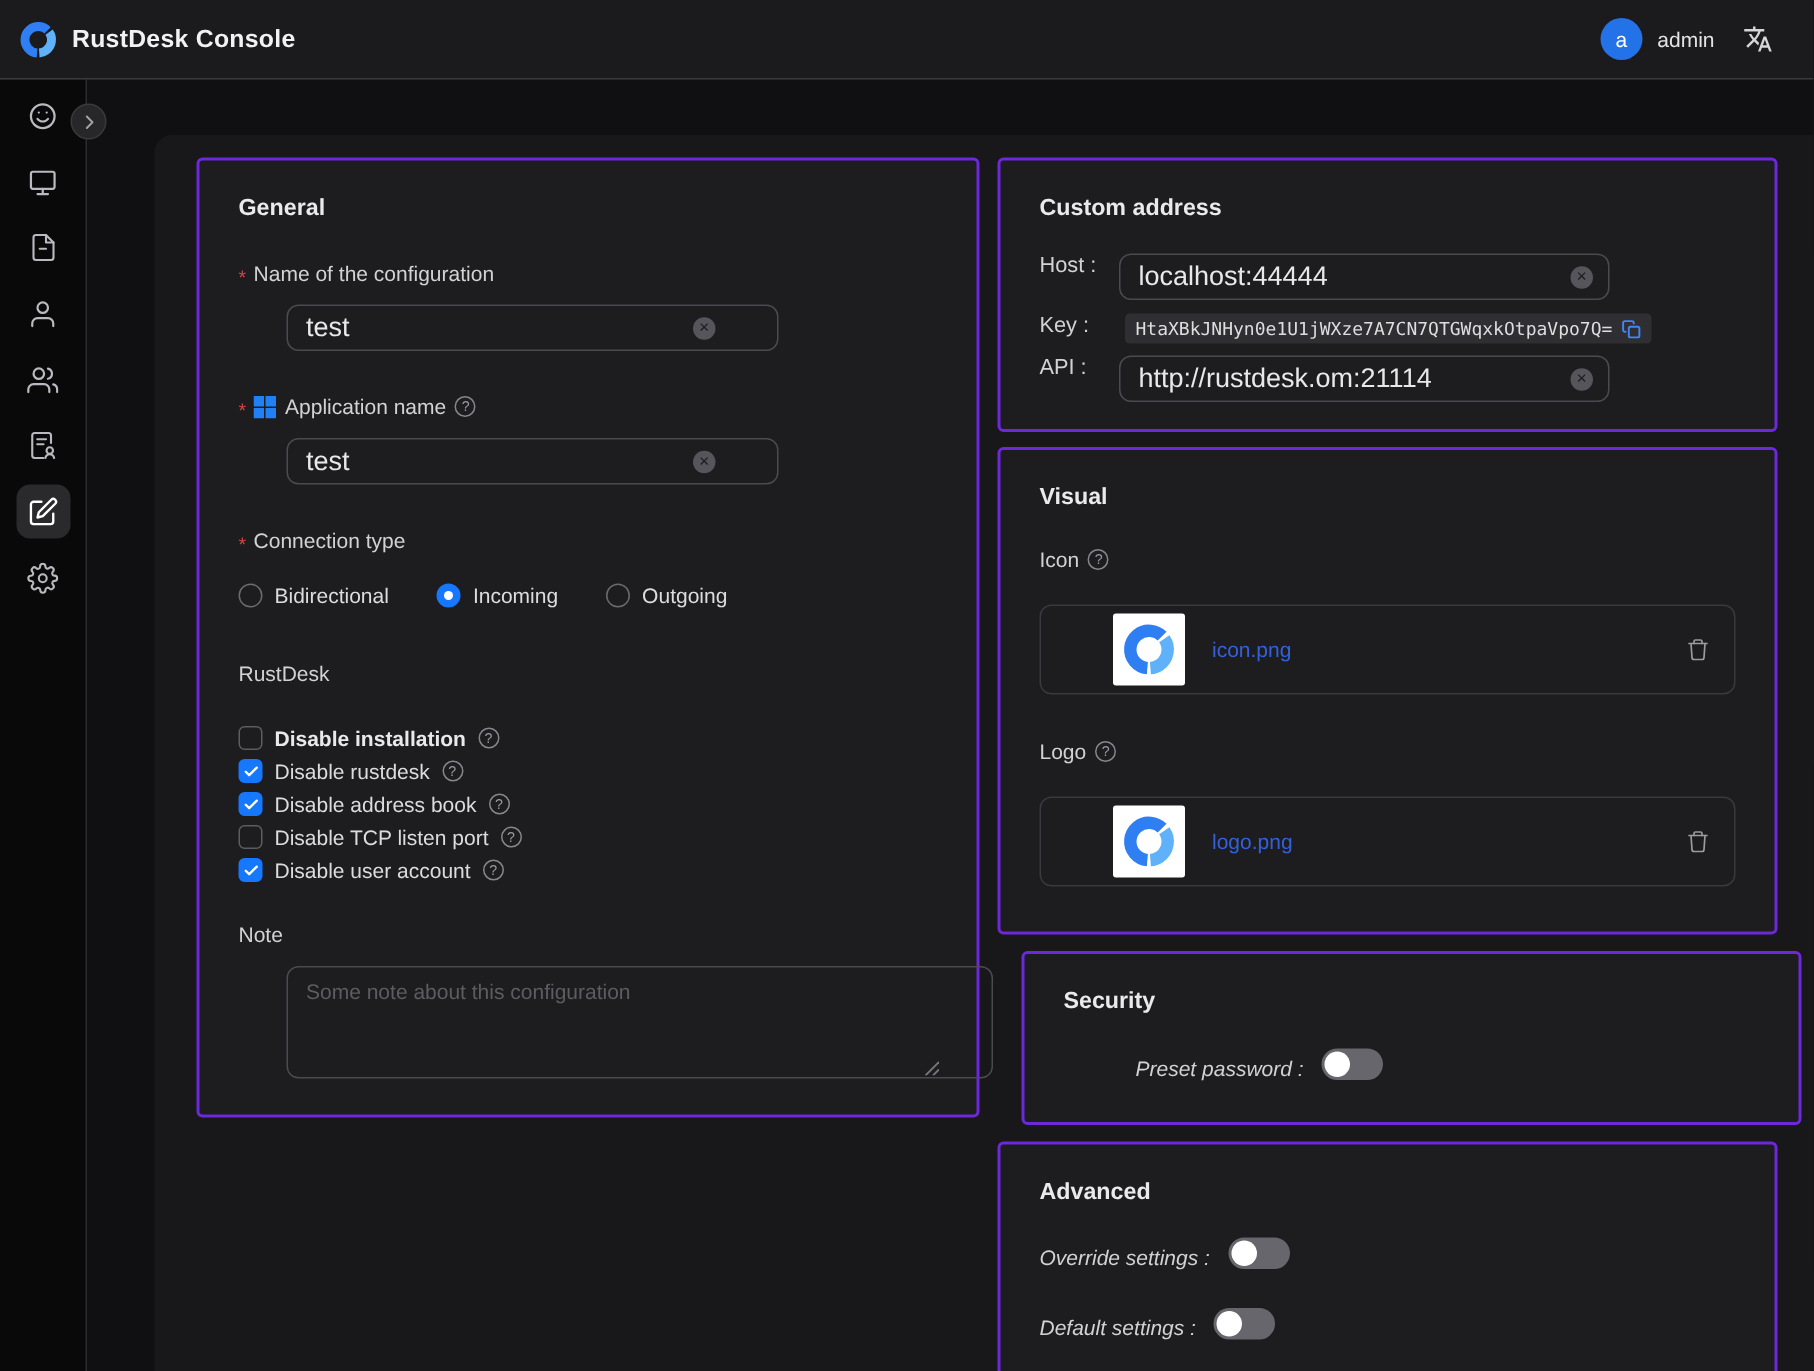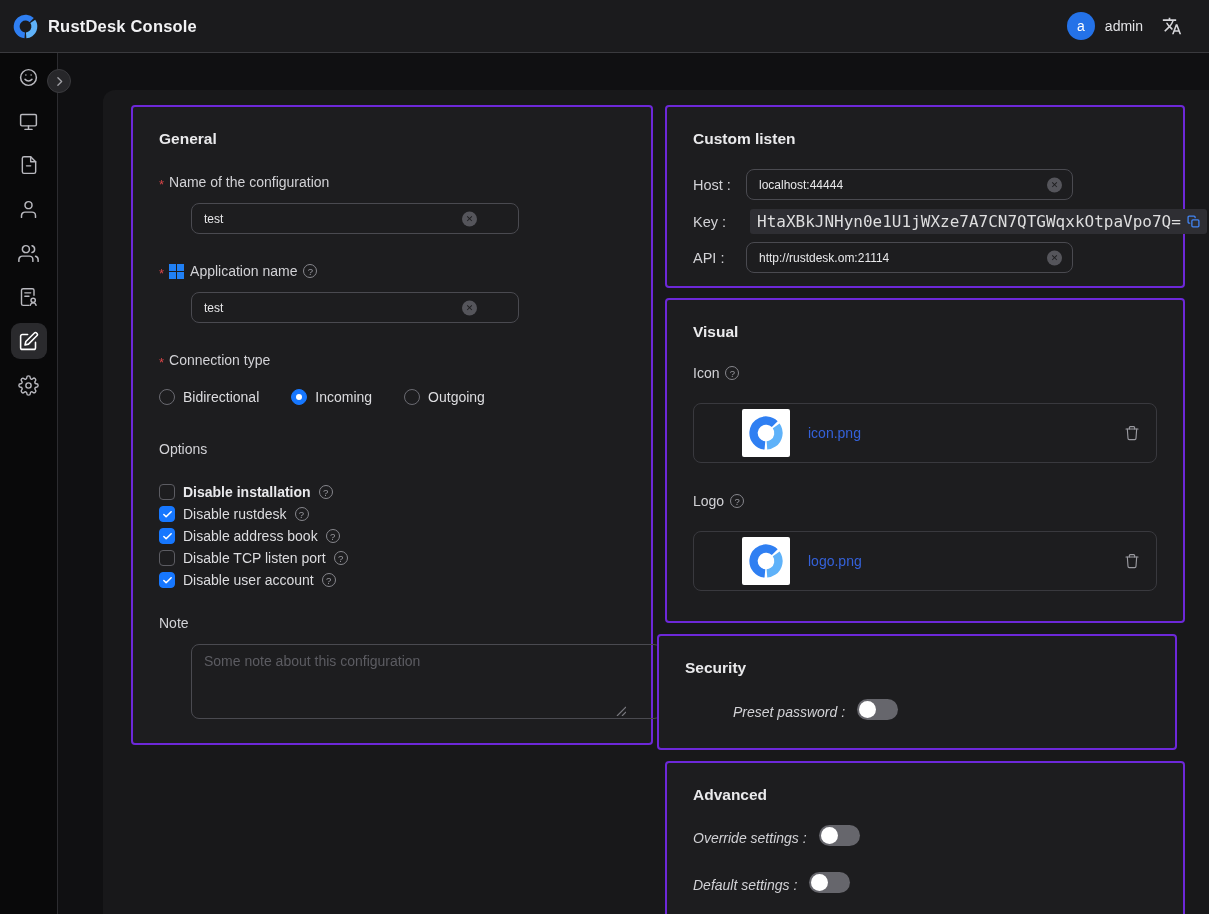--- a/index.html
+++ b/index.html
@@ -52,30 +52,30 @@
     position:absolute; left:103px; top:90px; right:0; bottom:0;
     background:#18181a; border-top-left-radius:12px;
   }
   .card {
     position:absolute; background:#1d1d1f; border:2px solid #6d28d9; border-radius:4px;
     padding:23px 26px;
   }
   .card-general  { left:28px;  top:15px; width:522px; height:640px; }
   .card-server   { left:562px; top:15px;  width:520px; height:183px; }
   .card-visual   { left:562px; top:208px; width:520px; height:325px; }
-  .card-security { left:554px; top:544px; width:520px; height:116px; }
+  .card-security { left:578px; top:544px; width:520px; height:116px; }
   .card-advanced { left:562px; top:671px; width:520px; height:260px; }
   .card-title { font-size:15.5px; font-weight:600; color:#eaeaec; }
 
   .field-label { font-size:14px; color:#d2d2d6; display:flex; align-items:center; gap:6px; }
   .req { color:#d64547; font-size:13px; margin-right:-1px; position:relative; top:2px; }
 
   .text-input {
     width:328px; height:31px; background:#1d1d1f; border:1px solid #4a4a50; border-radius:8px;
-    color:#e8e8ea; font-size:12px; font-family:"Liberation Sans", sans-serif;
+    color:#e8e8ea; font-size:18px; font-family:"Liberation Sans", sans-serif;
     padding:0 32px 0 12px; outline:none;
   }
   .input-wrap { position:relative; width:328px; }
   .clear-ic {
     position:absolute; right:10px; top:50%; transform:translateY(-50%);
     width:15px; height:15px; border-radius:50%; background:#55555b;
     color:#1d1d1f; font-size:9px; line-height:15px; text-align:center; cursor:pointer;
   }
   .qmark {
     width:14px; height:14px; border-radius:50%; border:1px solid #86868c;
@@ -111,26 +111,26 @@
   .note-area {
     width:471px; height:75px; background:transparent; border:1px solid #4a4a50; border-radius:8px;
     color:#e8e8ea; font-size:14px; font-family:"Liberation Sans", sans-serif;
     padding:8px 12px; outline:none; resize:none;
   }
   .note-area::placeholder { color:#5c5c62; }
   .note-wrap { position:relative; width:471px; }
   .grip { position:absolute; right:4px; bottom:7px; pointer-events:none; }
 
   
-  .srv-row { display:flex; align-items:center; margin-bottom:9px; }
+  .srv-row { display:flex; align-items:flex-start; margin-bottom:9px; }
   .srv-label { width:53px; font-size:14.5px; color:#d2d2d6; flex:none; }
   .key-chip {
     background:#2e2e33; border-radius:3px; padding:3px 7px; margin-left:4px;
     display:flex; align-items:center; gap:6px;
-    font-family:"DejaVu Sans Mono", monospace; font-size:16px; color:#dededf;
+    font-family:"DejaVu Sans Mono", monospace; font-size:12px; color:#dededf;
   }
   .copy-ic { cursor:pointer; display:flex; }
 
   
   .upload-row {
     height:60px; border:1px solid #39393e; border-radius:8px;
     display:flex; align-items:center; padding:0 16px 0 8px; gap:18px;
   }
   .thumb {
     width:48px; height:48px; background:#ffffff; border-radius:2px;
@@ -288,21 +288,21 @@
         <span class="radio on"></span>
         <span class="radio-label">Incoming</span>
       </div>
       <div class="radio-opt">
         <span class="radio"></span>
         <span class="radio-label">Outgoing</span>
       </div>
     </div>
 
     <div class="field-label mt36">
-      <span>Options</span>
+      <span>RustDesk</span>
     </div>
     <div class="mt24">
       <div class="check-row">
         <span class="checkbox"></span>
         <span class="check-label bold">Disable installation</span>
         <span class="qmark">?</span>
       </div>
       <div class="check-row">
         <span class="checkbox on">
             <svg width="11" height="11" viewBox="0 0 24 24" fill="none" stroke="#fff" stroke-width="3.4" stroke-linecap="round" stroke-linejoin="round">
@@ -343,21 +343,21 @@
     <div class="note-wrap mt13">
       <textarea class="note-area" placeholder="Some note about this configuration" style=""></textarea>
       <svg class="grip" width="10" height="10" viewBox="0 0 10 10" stroke="#77777d" stroke-width="1.2">
           <line x1="10" y1="1" x2="1" y2="10"></line>
           <line x1="10" y1="6" x2="6" y2="10"></line>
         </svg>
     </div>
   </section>
 
   <section class="card card-server">
-    <div class="card-title">Custom listen</div>
+    <div class="card-title">Custom address</div>
     <div class="mt21">
       <div class="srv-row">
         <span class="srv-label">Host :</span>
         <div class="input-wrap">
           <input class="text-input" style="width: 327px;" type="text" value="localhost:44444">
           <span class="clear-ic" style="right:12px">✕</span>
         </div>
       </div>
       <div class="srv-row" style="margin-bottom:8px">
         <span class="srv-label">Key :</span>

